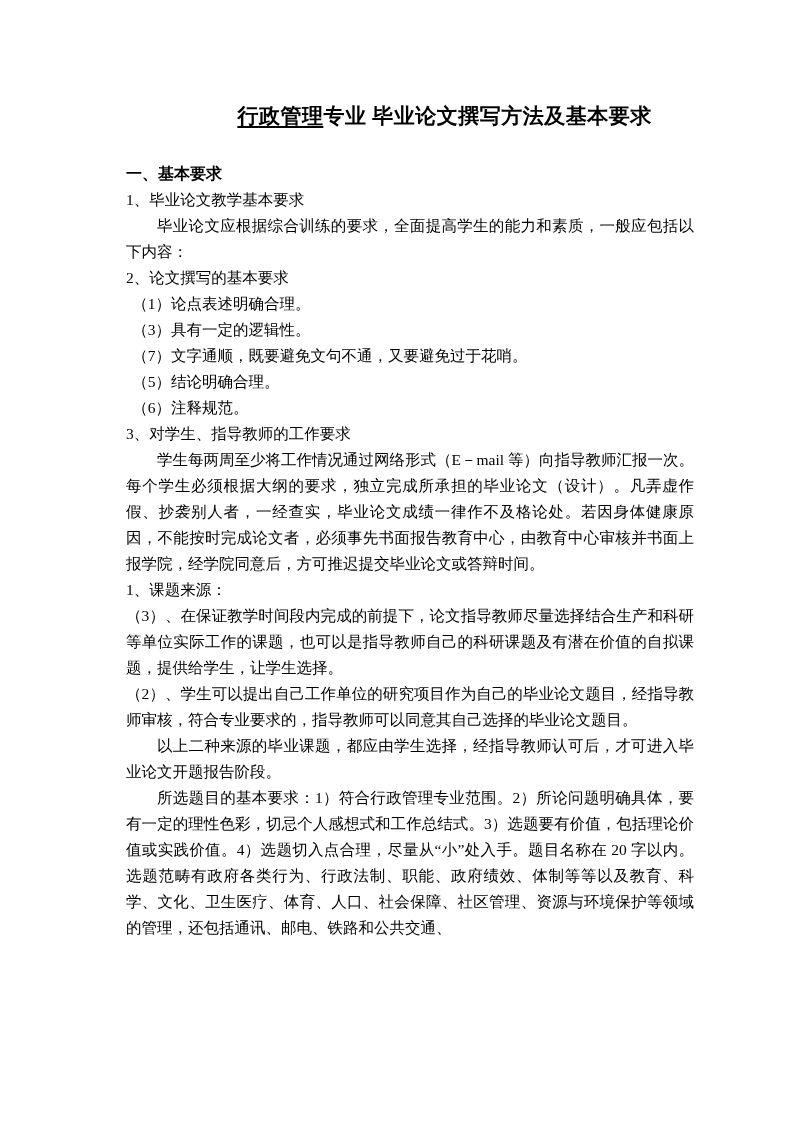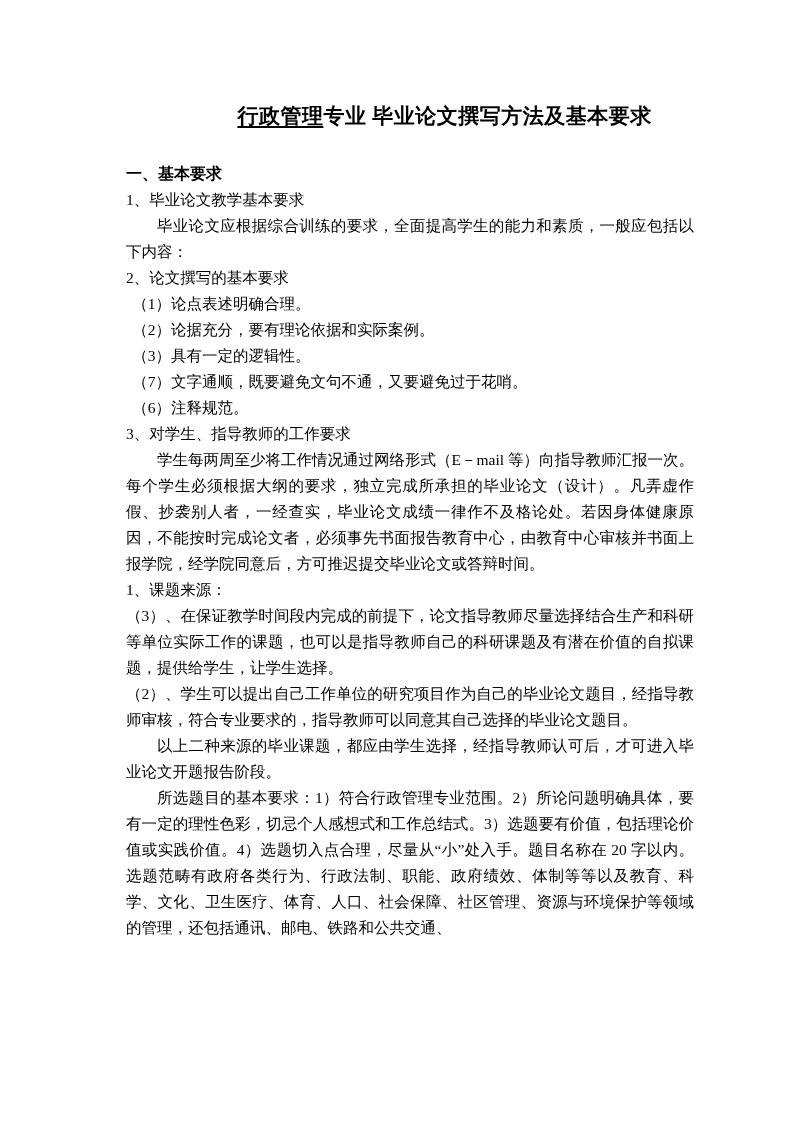--- a/index.html
+++ b/index.html
@@ -61,23 +61,23 @@
   <h1 class="doc-title"><span class="underlined">行政管理</span><span>专业 毕业论文撰写方法及基本要求</span></h1>
 
   <div class="content">
 
     <p class="h-bold">一、基本要求</p>
     <p>1、毕业论文教学基本要求</p>
     <p class="indent-2">毕业论文应根据综合训练的要求，全面提高学生的能力和素质，一般应包括以下内容：</p>
     <p>2、论文撰写的基本要求</p>
 
     <p class="indent-04">（1）论点表述明确合理。</p>
-    <p class="indent-04">（2）论据充分，要有理论依据和实际案例。</p>
     <p class="indent-04">（3）具有一定的逻辑性。</p>
     <p class="indent-04">（7）文字通顺，既要避免文句不通，又要避免过于花哨。</p>
+    <p class="indent-04">（5）结论明确合理。</p>
     <p class="indent-04">（6）注释规范。</p>
 
     <p>3、对学生、指导教师的工作要求</p>
     <p class="indent-2">学生每两周至少将工作情况通过网络形式（E－mail 等）向指导教师汇报一次。每个学生必须根据大纲的要求，独立完成所承担的毕业论文（设计）。凡弄虚作假、抄袭别人者，一经查实，毕业论文成绩一律作不及格论处。若因身体健康原因，不能按时完成论文者，必须事先书面报告教育中心，由教育中心审核并书面上报学院，经学院同意后，方可推迟提交毕业论文或答辩时间。</p>
 
     <p>1、课题来源：</p>
     <p>（3）、在保证教学时间段内完成的前提下，论文指导教师尽量选择结合生产和科研等单位实际工作的课题，也可以是指导教师自己的科研课题及有潜在价值的自拟课题，提供给学生，让学生选择。</p>
     <p>（2）、学生可以提出自己工作单位的研究项目作为自己的毕业论文题目，经指导教师审核，符合专业要求的，指导教师可以同意其自己选择的毕业论文题目。</p>
     <p class="indent-2">以上二种来源的毕业课题，都应由学生选择，经指导教师认可后，才可进入毕业论文开题报告阶段。</p>
     <p class="indent-2">所选题目的基本要求：1）符合行政管理专业范围。2）所论问题明确具体，要有一定的理性色彩，切忌个人感想式和工作总结式。3）选题要有价值，包括理论价值或实践价值。4）选题切入点合理，尽量从“小”处入手。题目名称在 20 字以内。选题范畴有政府各类行为、行政法制、职能、政府绩效、体制等等以及教育、科学、文化、卫生医疗、体育、人口、社会保障、社区管理、资源与环境保护等领域的管理，还包括通讯、邮电、铁路和公共交通、</p>

